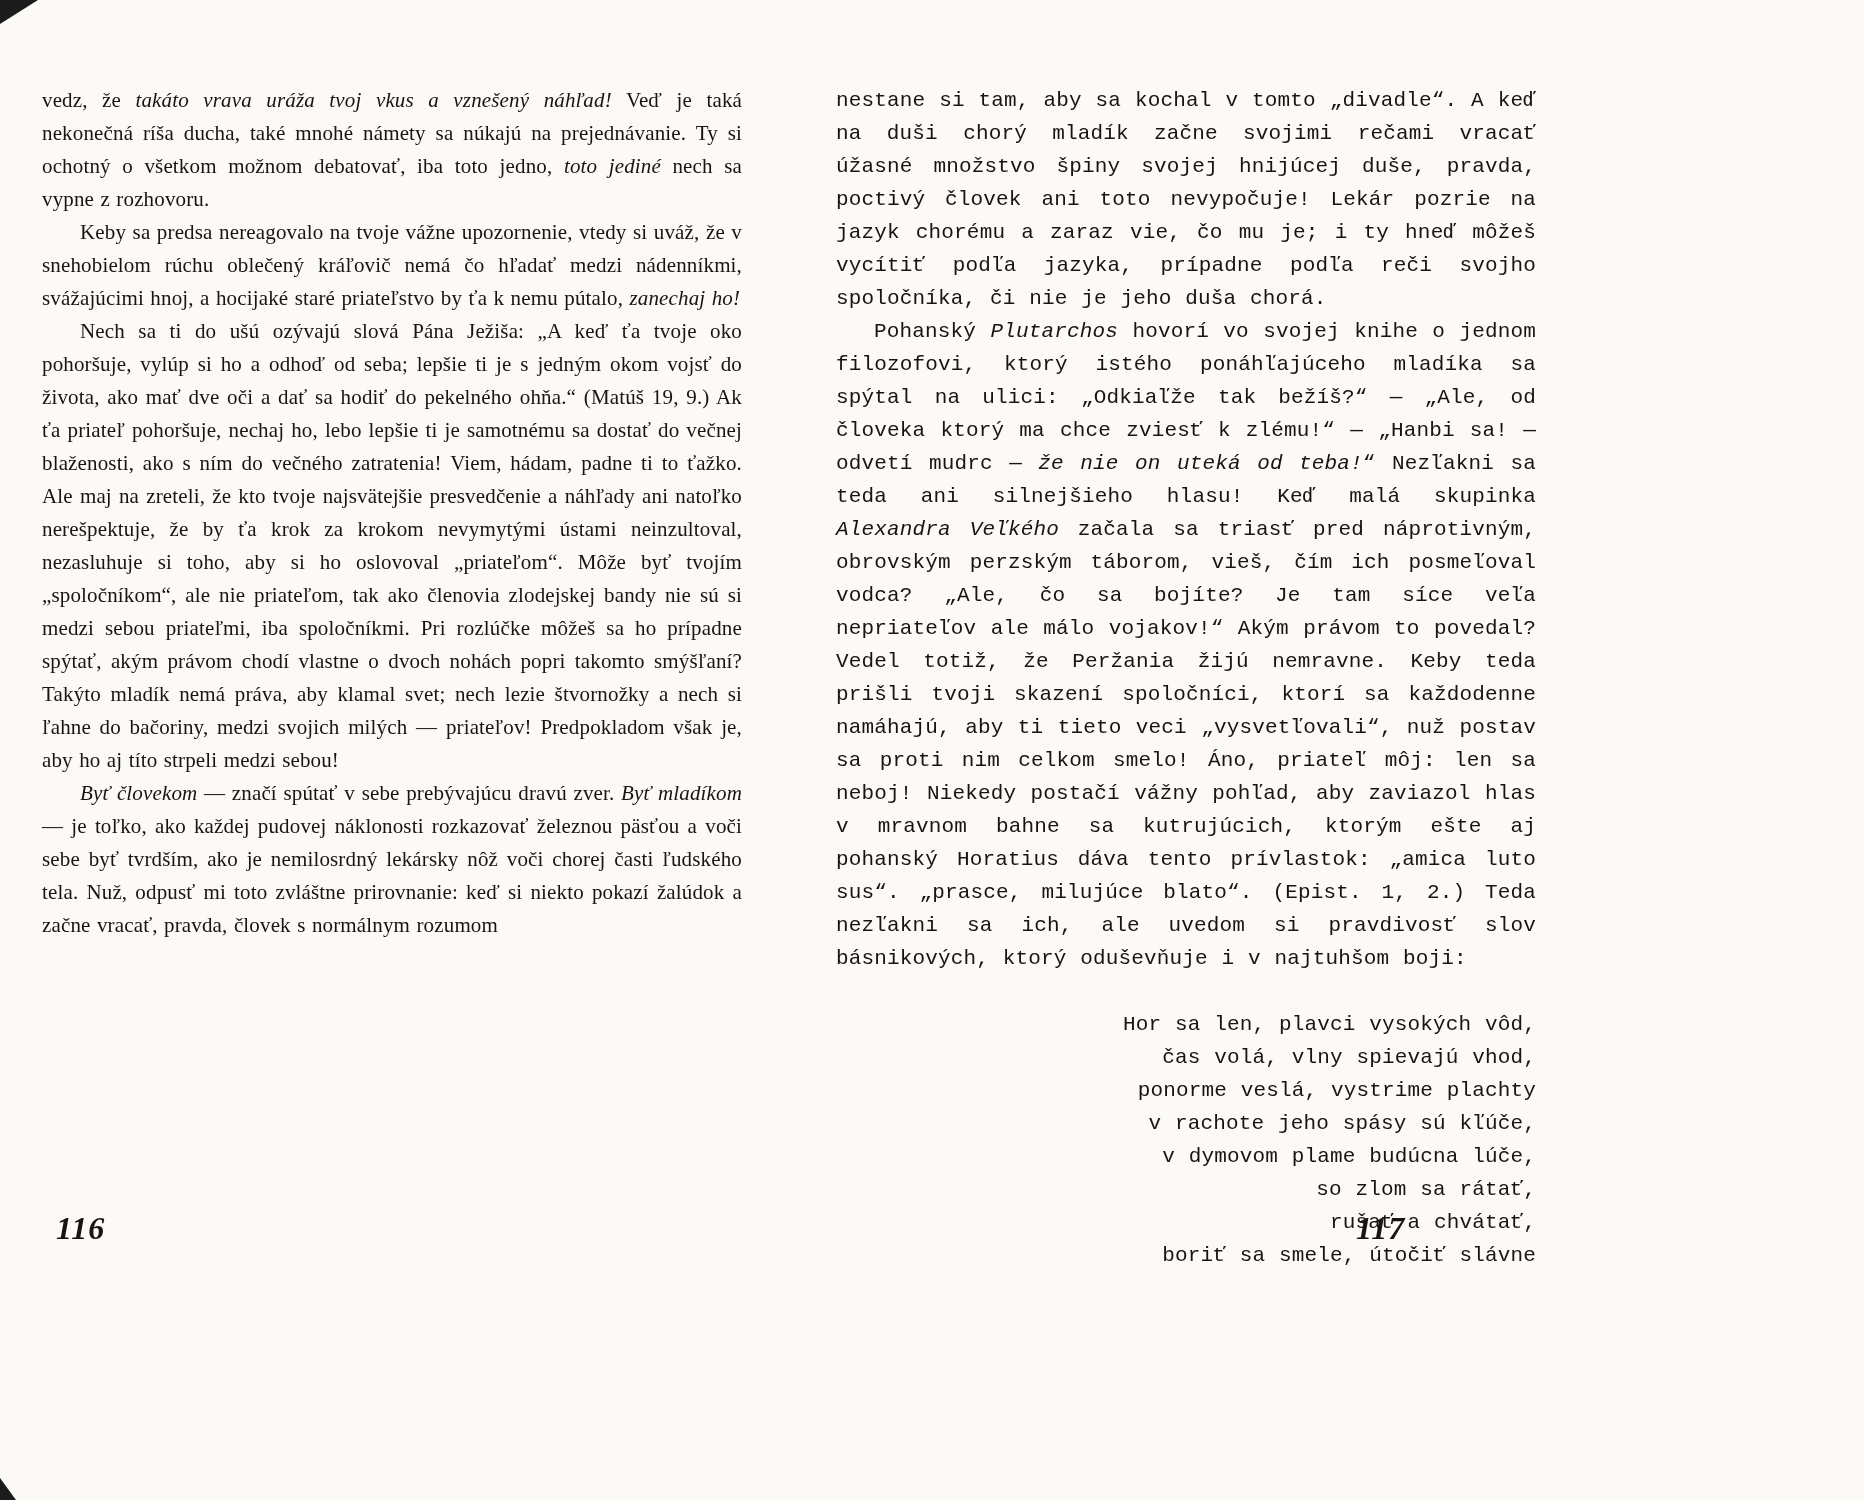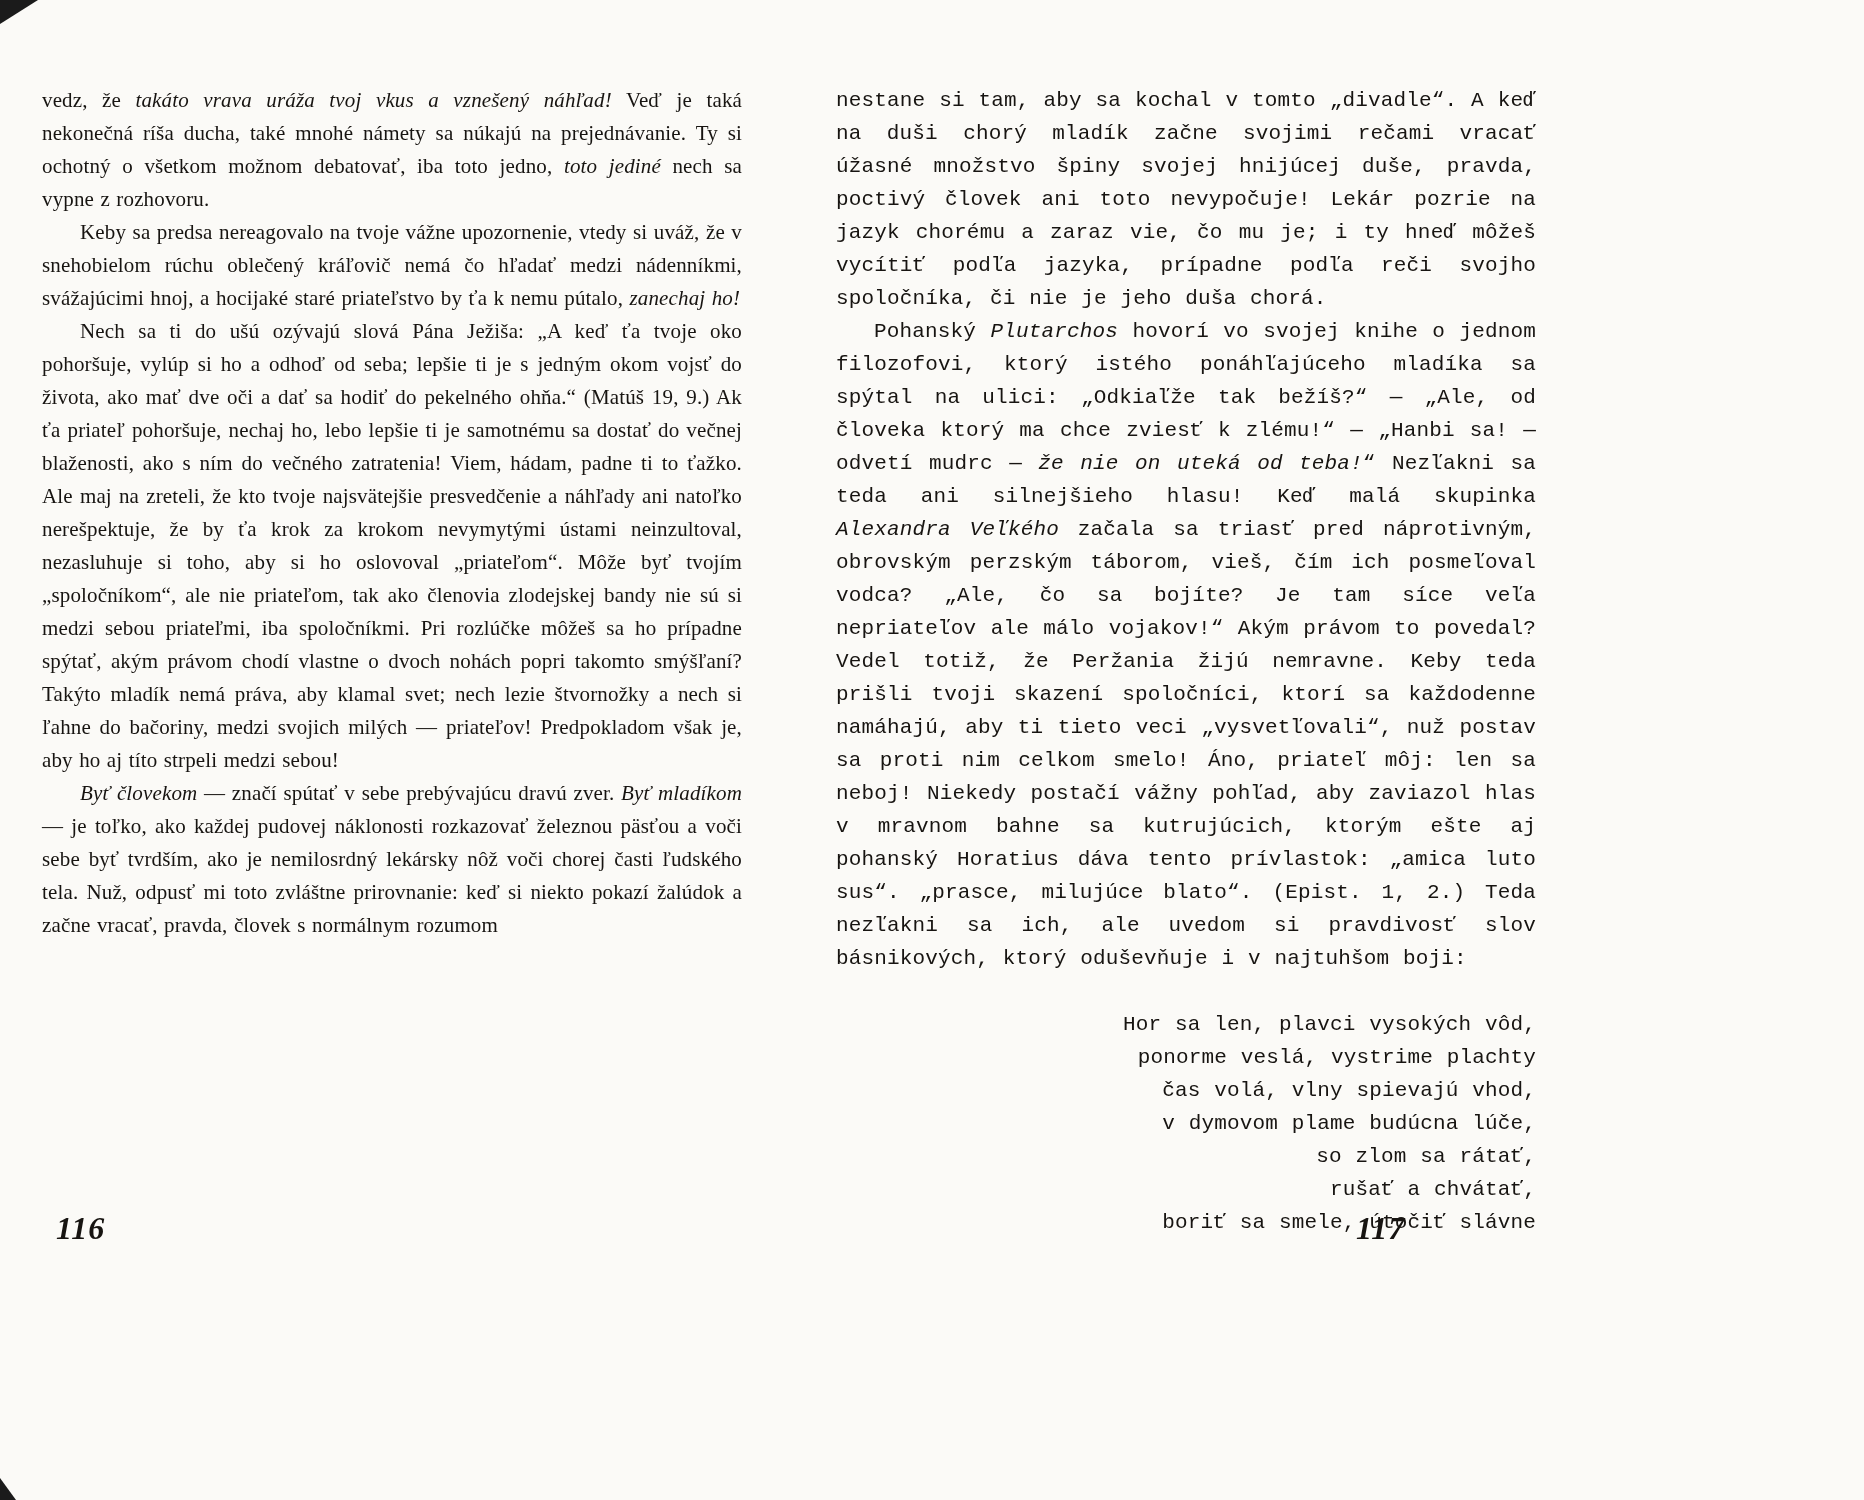--- a/index.html
+++ b/index.html
@@ -85,22 +85,23 @@
       <p class="para indent"><span>Keby sa predsa nereagovalo na tvoje vážne upozornenie, vtedy si uváž, že v snehobielom rúchu oblečený kráľovič nemá čo hľadať medzi nádenníkmi, svážajúcimi hnoj, a hocijaké staré priateľstvo by ťa k nemu pútalo, </span><em>zanechaj ho!</em></p>
       <p class="para indent"><span>Nech sa ti do ušú ozývajú slová Pána Ježiša: „A keď ťa tvoje oko pohoršuje, vylúp si ho a odhoď od seba; lepšie ti je s jedným okom vojsť do života, ako mať dve oči a dať sa hodiť do pekelného ohňa.“ (Matúš 19, 9.) Ak ťa priateľ pohoršuje, nechaj ho, lebo lepšie ti je samotnému sa dostať do večnej blaženosti, ako s ním do večného zatratenia! Viem, hádam, padne ti to ťažko. Ale maj na zreteli, že kto tvoje najsvätejšie presvedčenie a náhľady ani natoľko nerešpektuje, že by ťa krok za krokom nevymytými ústami neinzultoval, nezasluhuje si toho, aby si ho oslovoval „priateľom“. Môže byť tvojím „spoločníkom“, ale nie priateľom, tak ako členovia zlodejskej bandy nie sú si medzi sebou priateľmi, iba spoločníkmi. Pri rozlúčke môžeš sa ho prípadne spýtať, akým právom chodí vlastne o dvoch nohách popri takomto smýšľaní? Takýto mladík nemá práva, aby klamal svet; nech lezie štvornožky a nech si ľahne do bačoriny, medzi svojich milých — priateľov! Predpokladom však je, aby ho aj títo strpeli medzi sebou!</span></p>
       <p class="para indent"><em>Byť človekom</em><span> — značí spútať v sebe prebývajúcu dravú zver. </span><em>Byť mladíkom</em><span> — je toľko, ako každej pudovej náklonosti rozkazovať železnou päsťou a voči sebe byť tvrdším, ako je nemilosrdný lekársky nôž voči chorej časti ľudského tela. Nuž, odpusť mi toto zvláštne prirovnanie: keď si niekto pokazí žalúdok a začne vracať, pravda, človek s normálnym rozumom</span></p>
     </div>
 
   <div class="col col-right">
       <p class="para"><span>nestane si tam, aby sa kochal v tomto „divadle“. A keď na duši chorý mladík začne svojimi rečami vracať úžasné množstvo špiny svojej hnijúcej duše, pravda, poctivý človek ani toto nevypočuje! Lekár pozrie na jazyk chorému a zaraz vie, čo mu je; i ty hneď môžeš vycítiť podľa jazyka, prípadne podľa reči svojho spoločníka, či nie je jeho duša chorá.</span></p>
       <p class="para indent"><span>Pohanský </span><em>Plutarchos</em><span> hovorí vo svojej knihe o jednom filozofovi, ktorý istého ponáhľajúceho mladíka sa spýtal na ulici: „Odkiaľže tak bežíš?“ — „Ale, od človeka ktorý ma chce zviesť k zlému!“ — „Hanbi sa! — odvetí mudrc — </span><em>že nie on uteká od teba!</em><span>“ Nezľakni sa teda ani silnejšieho hlasu! Keď malá skupinka </span><em>Alexandra Veľkého</em><span> začala sa triasť pred náprotivným, obrovským perzským táborom, vieš, čím ich posmeľoval vodca? „Ale, čo sa bojíte? Je tam síce veľa nepriateľov ale málo vojakov!“ Akým právom to povedal? Vedel totiž, že Peržania žijú nemravne. Keby teda prišli tvoji skazení spoločníci, ktorí sa každodenne namáhajú, aby ti tieto veci „vysvetľovali“, nuž postav sa proti nim celkom smelo! Áno, priateľ môj: len sa neboj! Niekedy postačí vážny pohľad, aby zaviazol hlas v mravnom bahne sa kutrujúcich, ktorým ešte aj pohanský Horatius dáva tento prívlastok: „amica luto sus“. „prasce, milujúce blato“. (Epist. 1, 2.) Teda nezľakni sa ich, ale uvedom si pravdivosť slov básnikových, ktorý oduševňuje i v najtuhšom boji:</span></p>
       <div class="verse">
         <div class="verse-line">Hor sa len, plavci vysokých vôd,</div>
+        <div class="verse-line">čas volá, vlny spievajú vhod,</div>
         <div class="verse-line">ponorme veslá, vystrime plachty</div>
-        <div class="verse-line">čas volá, vlny spievajú vhod,</div>
+        <div class="verse-line">v rachote jeho spásy sú kľúče,</div>
         <div class="verse-line">v dymovom plame budúcna lúče,</div>
         <div class="verse-line">so zlom sa rátať,</div>
         <div class="verse-line">rušať a chvátať,</div>
         <div class="verse-line">boriť sa smele, útočiť slávne</div>
       </div>
     </div>
 
   <div class="pagenum pagenum-left">116</div>
 
   <div class="pagenum pagenum-right">117</div>

